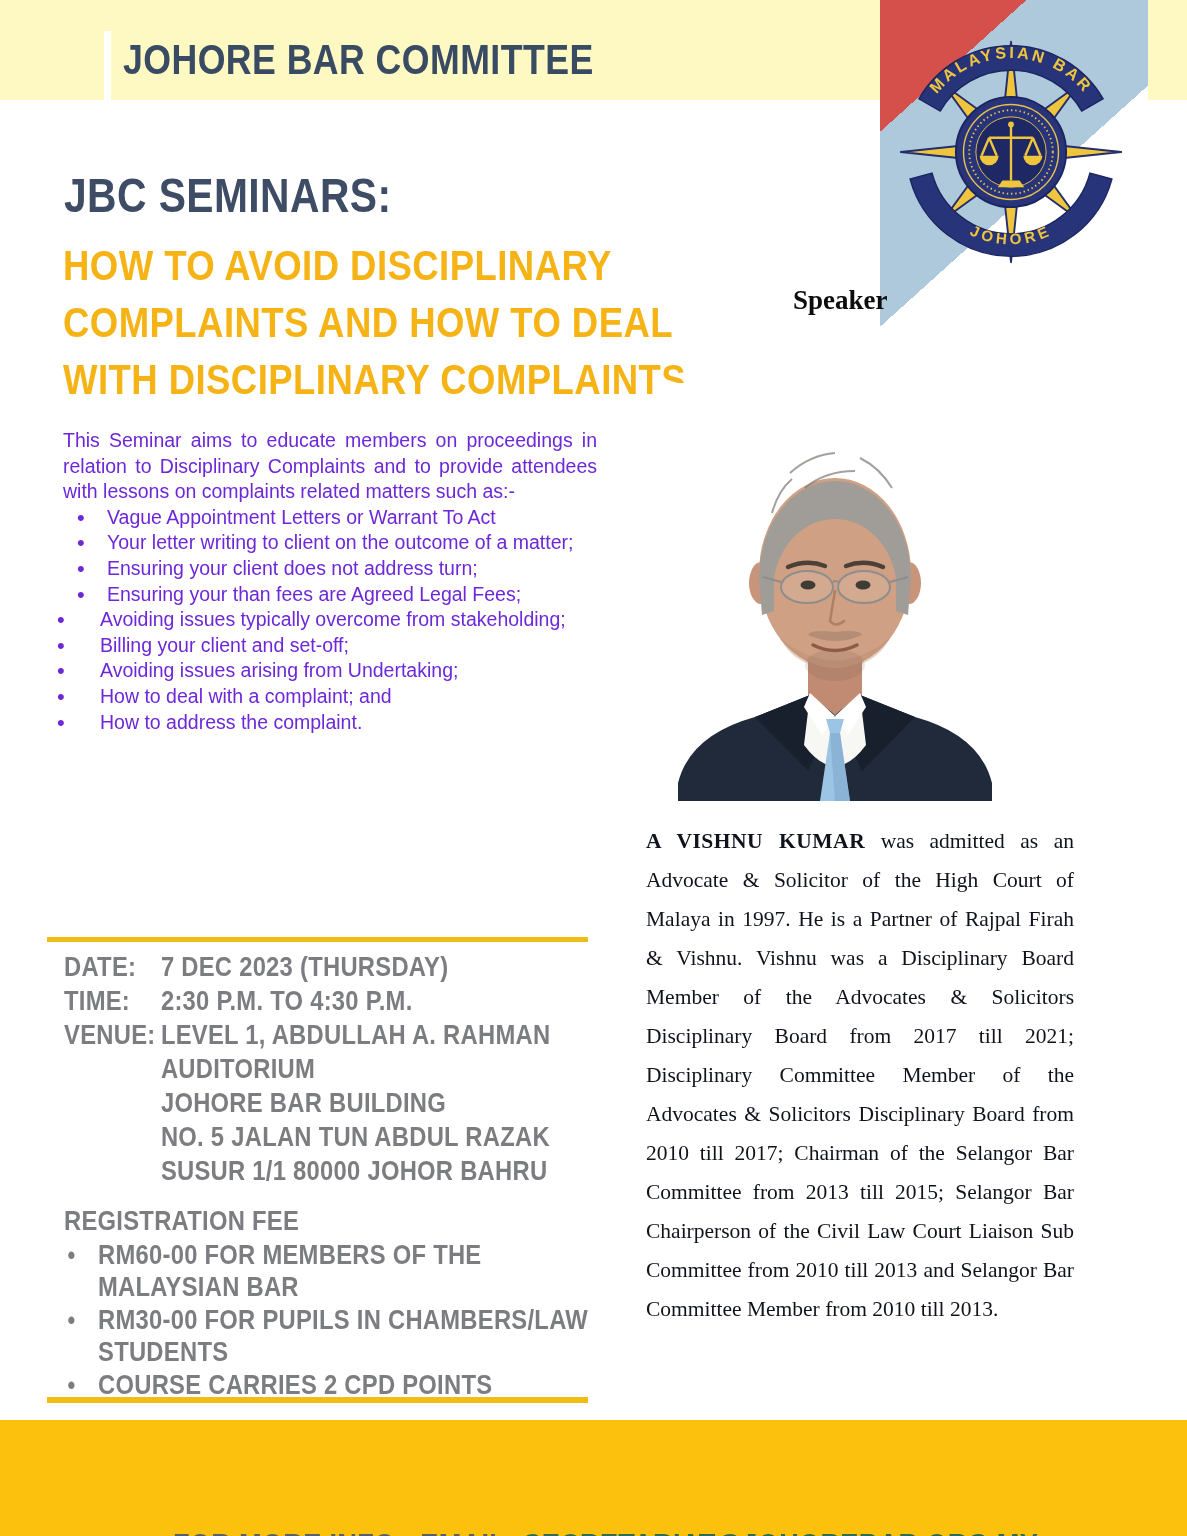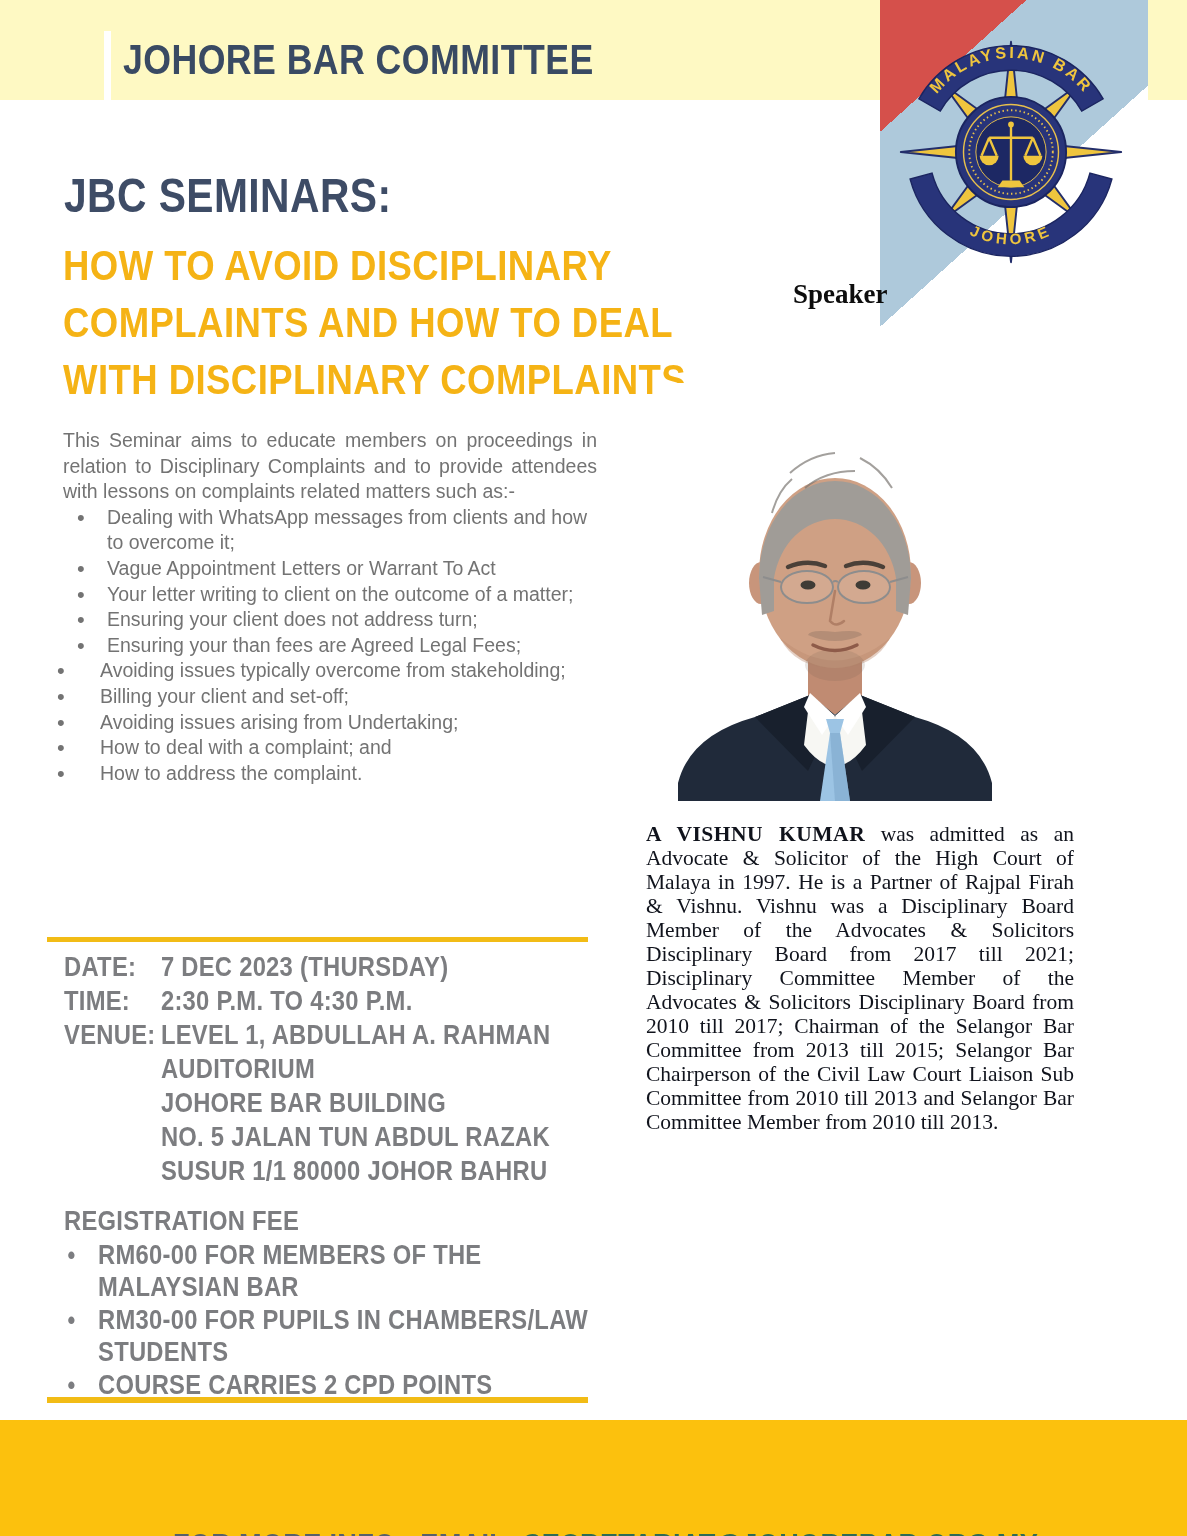--- a/index.html
+++ b/index.html
@@ -32,21 +32,21 @@
     font-size:48px; font-weight:700; color:#3E4C66; white-space:nowrap; letter-spacing:0.5px;
   }
   .main-title {
     position:absolute; left:63px; top:237px;
     font-size:43px; font-weight:700; color:#F5B315; line-height:57px; letter-spacing:0.5px; white-space:nowrap;
   }
 
   
   .left-col {
     position:absolute; left:63px; top:428px; width:534px;
-    font-size:19.5px; line-height:25.6px; color:#737373;
+    font-size:19.5px; line-height:25.6px; color:#6d28d9;
   }
   .left-col p { text-align:justify; }
   ul.topics { list-style:none; }
   ul.topics li { position:relative; padding-left:44px; }
   ul.topics li::before { content:"\2022"; position:absolute; font-size:22px; }
   ul.topics.indent-a li::before { left:14px; }
   ul.topics.indent-b li { padding-left:37px; }
   ul.topics.indent-b li::before { left:-6px; }
 
   
@@ -67,27 +67,27 @@
   .registration {
     position:absolute; left:64px; top:1205px; width:620px;
     font-size:28px; font-weight:700; color:#7C7D80; line-height:32.5px; letter-spacing:0.3px;
   }
   .registration ul { list-style:none; margin-top:1px; }
   .registration li { position:relative; padding-left:40px; }
   .registration li::before { content:"\2022"; position:absolute; left:4px; font-size:26px; }
 
   
   .speaker-label {
-    position:absolute; left:793px; top:279px;
+    position:absolute; left:793px; top:285px;
     font-family:"Liberation Serif", serif; font-size:27px; font-weight:700; color:#0d0d0d;
   }
   .speaker-photo { position:absolute; left:660px; top:383px; width:350px; height:418px; background:#ffffff; }
   .bio {
     position:absolute; left:646px; top:822px; width:428px;
-    font-family:"Liberation Serif", serif; font-size:21.5px; line-height:24px;
+    font-family:"Liberation Serif", serif; font-size:21.5px; line-height:39px;
     color:#10131c; text-align:justify;
   }
   .bio b { letter-spacing:0.5px; }
 
   
   .footer-band { position:absolute; left:0; top:1420px; width:1187px; height:116px; background:#FCC10D; }
   .footer-text {
     position:absolute; left:173px; top:1428px; width:1150px;
     font-size:32px; font-weight:700; color:#57606A; line-height:47px;
     letter-spacing:0.3px; white-space:pre-wrap;
@@ -157,21 +157,20 @@
   <div class="kicker cond">JBC SEMINARS:</div>
   <div class="main-title cond">
     <div>HOW TO AVOID DISCIPLINARY</div>
     <div>COMPLAINTS AND HOW TO DEAL</div>
     <div>WITH DISCIPLINARY COMPLAINTS</div>
   </div>
 
   <div class="left-col">
     <p>This Seminar aims to educate members on proceedings in relation to Disciplinary Complaints and to provide attendees with lessons on complaints related matters such as:-</p>
     <ul class="topics indent-a">
-        <li>Dealing with WhatsApp messages from clients and how to overcome it;</li>
         <li>Vague Appointment Letters or Warrant To Act</li>
         <li>Your letter writing to client on the outcome of a matter;</li>
         <li>Ensuring your client does not address turn;</li>
         <li>Ensuring your than fees are Agreed Legal Fees;</li>
       </ul>
     <ul class="topics indent-b">
         <li>Avoiding issues typically overcome from stakeholding;</li>
         <li>Billing your client and set-off;</li>
         <li>Avoiding issues arising from Undertaking;</li>
         <li>How to deal with a complaint; and</li>

